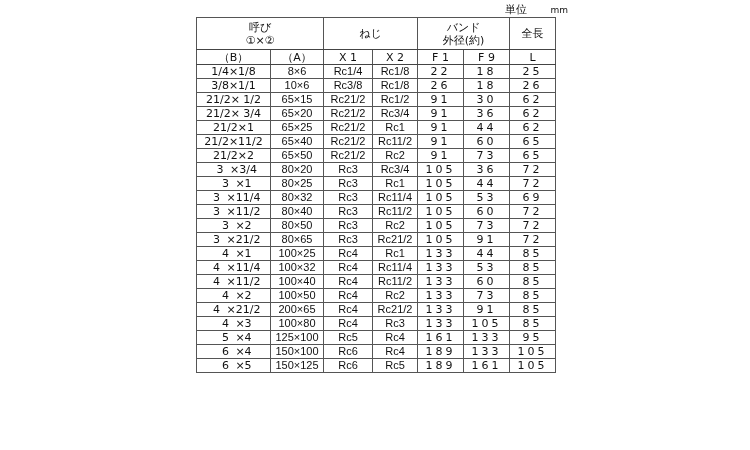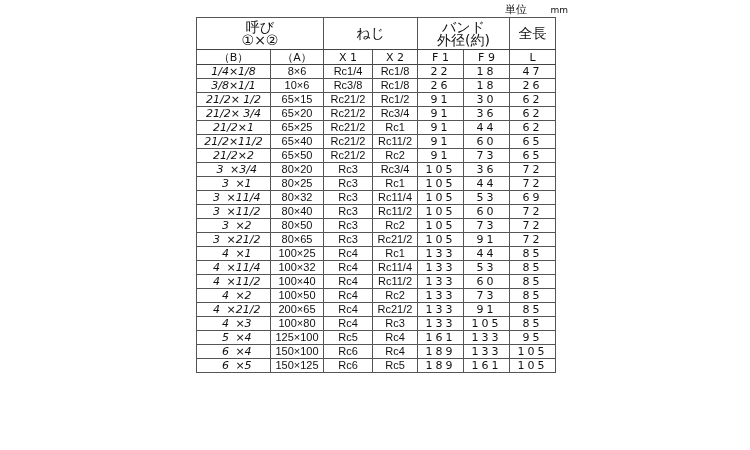--- a/index.html
+++ b/index.html
@@ -5,25 +5,25 @@
     html, body { margin: 0; padding: 0; background: #ffffff; }
     body { width: 750px; height: 450px; position: relative; overflow: hidden;
       font-family: "DejaVu Sans", sans-serif; color: #111; }
     .unit { position: absolute; top: 2px; left: 505px; font-size: 11px; white-space: nowrap; }
     .unit .lbl { font-weight: normal; }
     .unit .mm { font-size: 9px; margin-left: 20px; }
     table.spec { position: absolute; top: 17px; left: 196px; width: 359px;
       border-collapse: collapse; table-layout: fixed; border: 1.5px solid #222; }
     table.spec td, table.spec th { border: 1px solid #555; padding: 0; text-align: center;
       font-weight: normal; white-space: nowrap; overflow: hidden; }
-    table.spec th { font-size: 14px; line-height: 13px; }
+    table.spec th { font-size: 11px; line-height: 13px; }
     tr.h1 th { height: 31px; }
     tr.h2 th { height: 14px; font-size: 11px; }
     tr.row td { height: 13px; font-size: 11px; line-height: 13px; }
-    td.b { text-align: left; padding-left: 10px; font-style: italic; }
+    td.b { text-align: left; padding-left: 10px; }
     td.b .n { display: inline-block; min-width: 0; }
     td.b.split .n { width: 20px; }
     td.a, td.x { font-family: "Liberation Sans Narrow", "Liberation Sans", sans-serif; font-size: 11px; }
     td.num { letter-spacing: 3px; font-family: "DejaVu Sans", sans-serif; font-size: 10.5px; }
     tr.h1 th, tr.h2 th { border-bottom: 1px solid #444; }
     col.cb { width: 74px; } col.ca { width: 53px; } col.cx1 { width: 49px; } col.cx2 { width: 45px; }
     col.cf1 { width: 46px; } col.cf2 { width: 46px; } col.cl { width: 46px; }
   </style>
 </head>
 <body>
@@ -67,21 +67,21 @@
     </tr>
   </thead>
   <tbody id="tbody">
       <tr class="row">
         <td class="b"><span class="n">1/4×1/8</span></td>
         <td class="a">8×6</td>
         <td class="x">Rc1/4</td>
         <td class="x">Rc1/8</td>
         <td class="num">22</td>
         <td class="num">18</td>
-        <td class="num">47</td>
+        <td class="num">25</td>
       </tr>
       <tr class="row">
         <td class="b"><span class="n">3/8×1/1</span></td>
         <td class="a">10×6</td>
         <td class="x">Rc3/8</td>
         <td class="x">Rc1/8</td>
         <td class="num">26</td>
         <td class="num">18</td>
         <td class="num">26</td>
       </tr>

